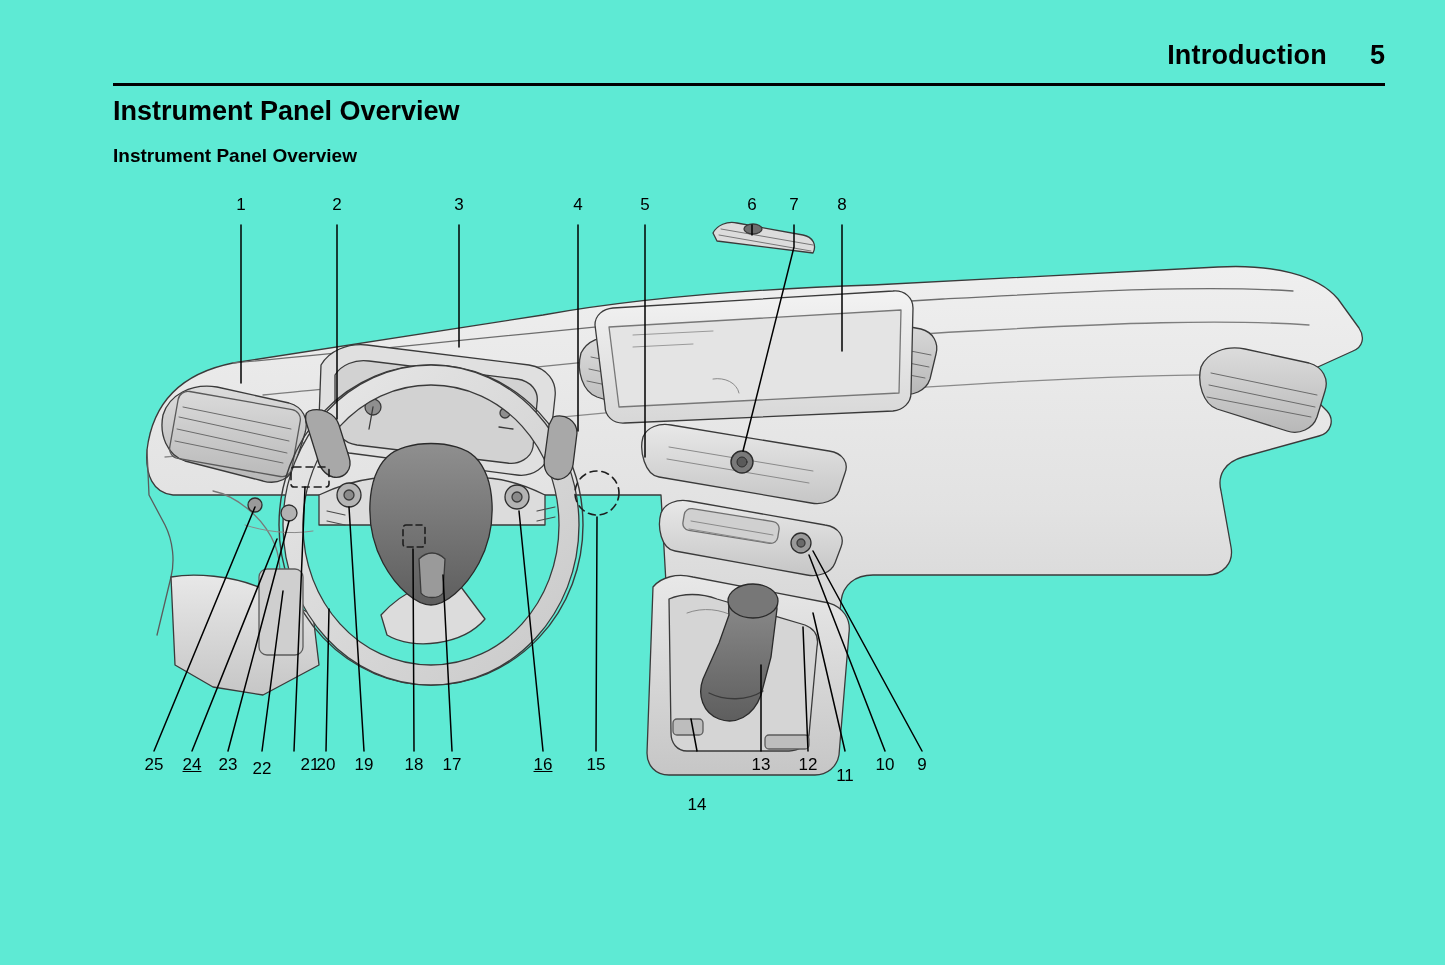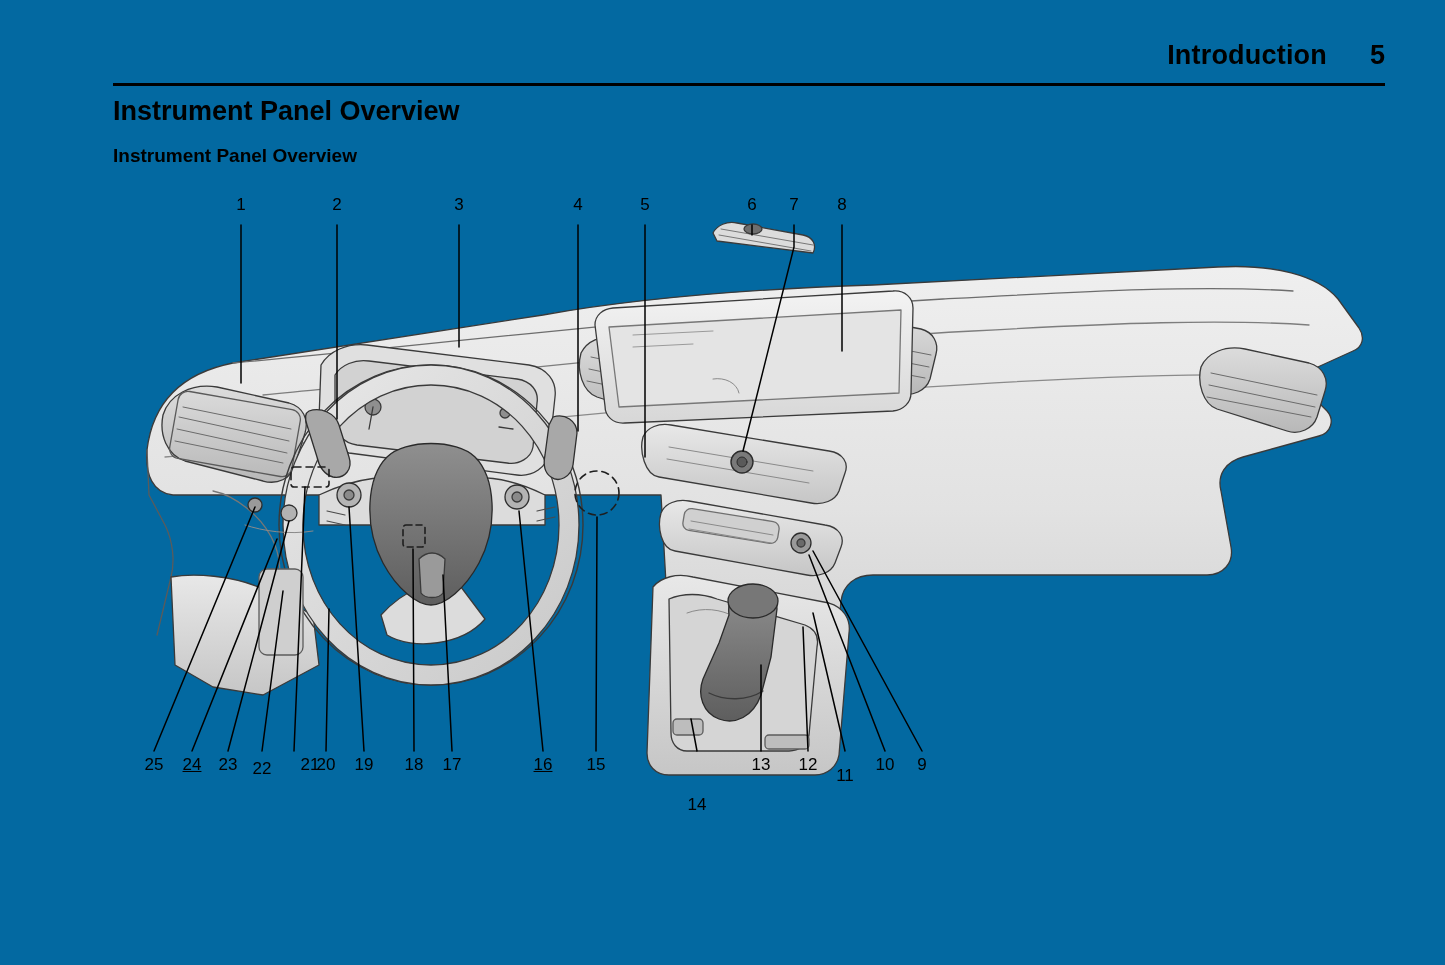--- a/index.html
+++ b/index.html
@@ -4,21 +4,21 @@
 <style>
   html, body {
     margin: 0;
     padding: 0;
     background: #ffffff;
   }
   .page {
     position: relative;
     width: 1445px;
     height: 965px;
-    background: #0369a1;
+    background: #5eead4;
     font-family: "Liberation Sans", sans-serif;
     color: #000000;
     overflow: hidden;
   }
   .header {
     position: absolute;
     left: 113px;
     top: 40px;
     width: 1272px;
     display: flex;

